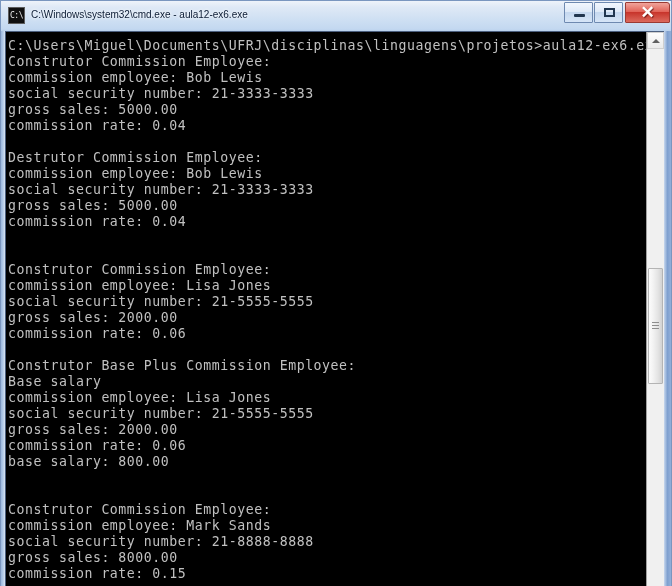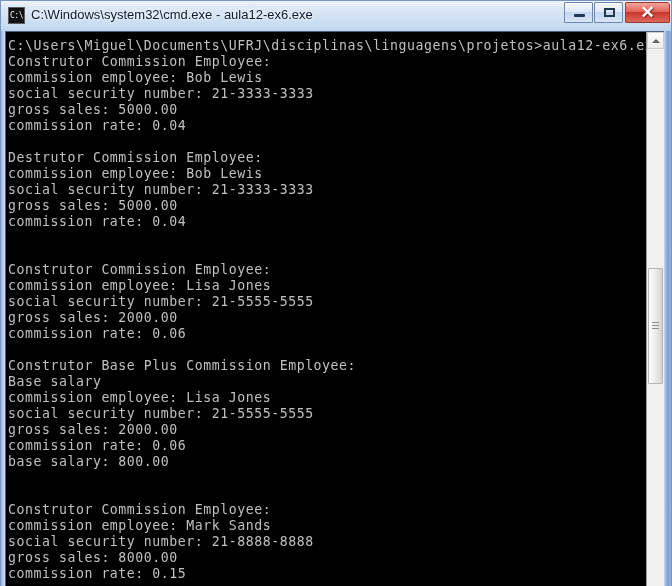--- a/index.html
+++ b/index.html
@@ -81,21 +81,21 @@
     font-size: 8px;
     line-height: 15px;
     color: #e8e8e8;
     letter-spacing: -0.5px;
     white-space: nowrap;
   }
   .title-text {
     position: absolute;
     left: 30px;
     top: 4px;
-    font-size: 13px;
+    font-size: 10px;
     line-height: 20px;
     color: #0a1a33;
     white-space: nowrap;
     text-shadow: 0 0 3px rgba(255,255,255,0.95), 0 0 5px rgba(255,255,255,0.8);
   }
 
   
   .caption-buttons {
     position: absolute;
     right: 3px;

